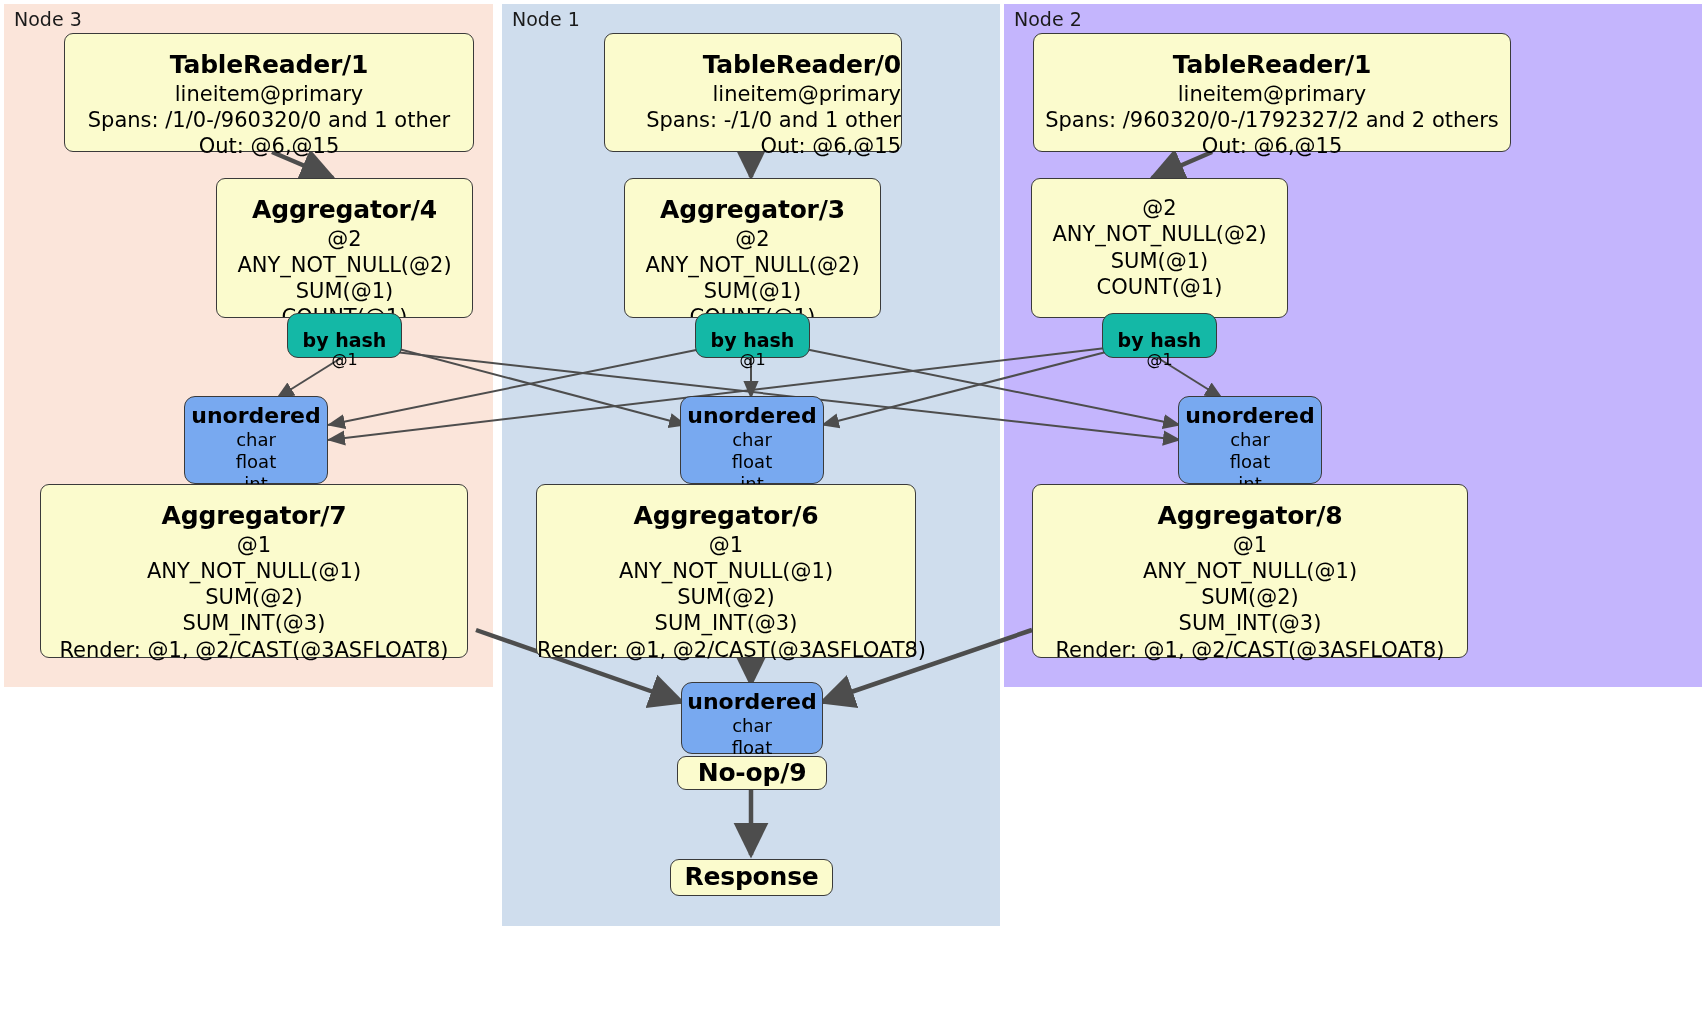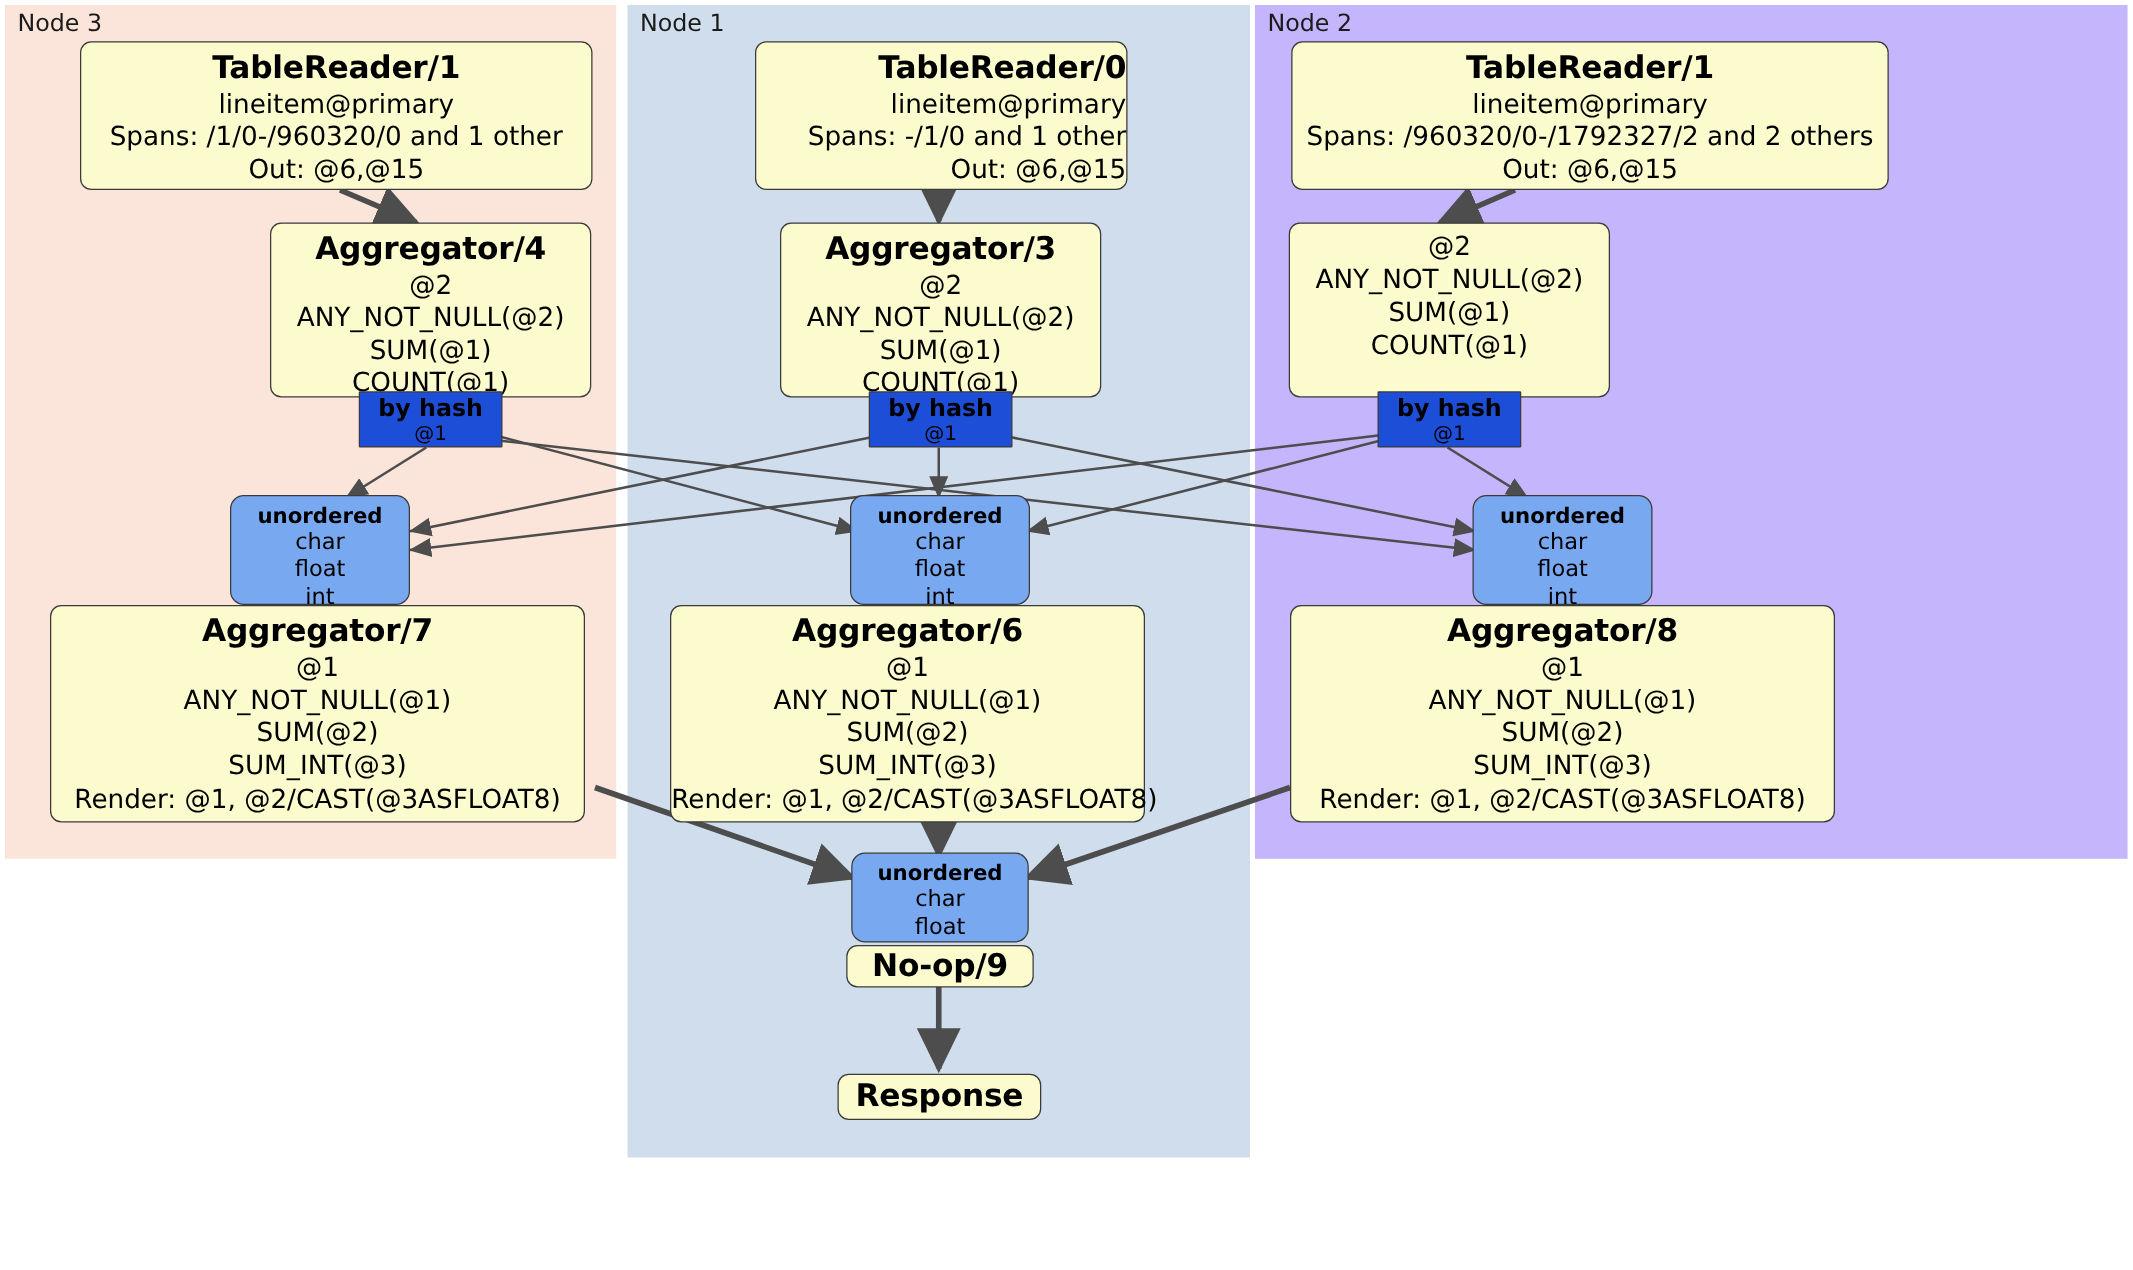--- a/index.html
+++ b/index.html
@@ -39,21 +39,21 @@
     position: absolute;
     box-sizing: border-box;
     border: 1.6px solid #3a3a3a;
     border-radius: 9px;
     text-align: center;
     line-height: 1.15;
     color: #000;
   }
   .proc {
     background: #fbfbcd;
-    padding-top: 5px;
+    padding-top: 16px;
   }
   .proc .title {
     font-weight: bold;
     font-size: 25px;
     letter-spacing: -0.2px;
     line-height: 1.22;
   }
   .proc .line {
     font-size: 21px;
     line-height: 1.25;
@@ -61,23 +61,23 @@
   }
   .proc.compact {
     display: flex;
     align-items: center;
     justify-content: center;
     padding-top: 0;
   }
 
   
   .router {
-    background: #1d4ed8;
-    border-radius: 1px;
-    padding-top: 3px;
+    background: #14b8a6;
+    border-radius: 11px;
+    padding-top: 16px;
     z-index: 6;
   }
   .router .title {
     font-weight: bold;
     font-size: 19px;
     line-height: 1.1;
   }
   .router .line {
     font-size: 16px;
     line-height: 1.15;
@@ -85,21 +85,21 @@
 
   
   .sync {
     background: #78a9f0;
     border-radius: 11px;
     padding-top: 6px;
     z-index: 6;
   }
   .sync .title {
     font-weight: bold;
-    font-size: 17px;
+    font-size: 22px;
     line-height: 1.2;
   }
   .sync .line {
     font-size: 18px;
     line-height: 1.22;
   }
 
   
   #edges {
     position: absolute;

